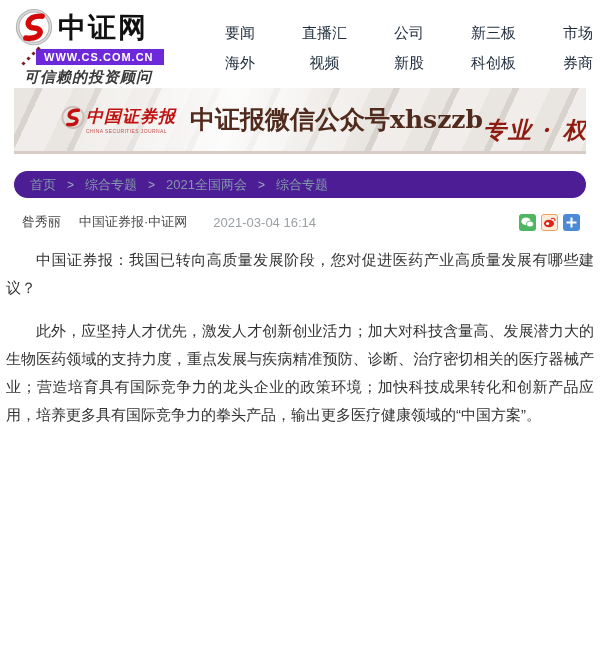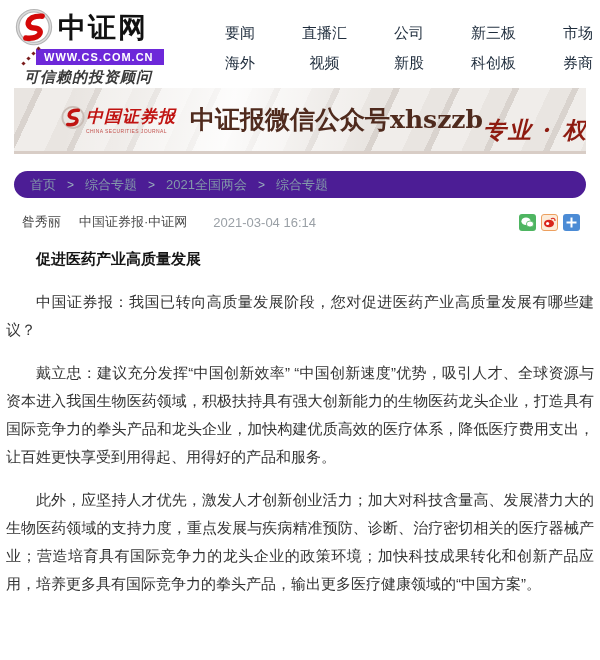--- a/index.html
+++ b/index.html
@@ -172,19 +172,17 @@
       <div class="share-btn share-plus">
         <svg width="11" height="11" viewBox="0 0 11 11">
           <rect x="4.5" y="0.5" width="2" height="10" fill="#fff"></rect>
           <rect x="0.5" y="4.5" width="10" height="2" fill="#fff"></rect>
         </svg>
       </div>
     </div>
   </div>
 
   <div class="article-body">
-    <p class="lead">促进医药产业高质量发展</p>
     <p>中国证券报：我国已转向高质量发展阶段，您对促进医药产业高质量发展有哪些建议？</p>
-    <p>戴立忠：建议充分发挥“中国创新效率” “中国创新速度”优势，吸引人才、全球资源与资本进入我国生物医药领域，积极扶持具有强大创新能力的生物医药龙头企业，打造具有国际竞争力的拳头产品和龙头企业，加快构建优质高效的医疗体系，降低医疗费用支出，让百姓更快享受到用得起、用得好的产品和服务。</p>
     <p>此外，应坚持人才优先，激发人才创新创业活力；加大对科技含量高、发展潜力大的生物医药领域的支持力度，重点发展与疾病精准预防、诊断、治疗密切相关的医疗器械产业；营造培育具有国际竞争力的龙头企业的政策环境；加快科技成果转化和创新产品应用，培养更多具有国际竞争力的拳头产品，输出更多医疗健康领域的“中国方案”。</p>
   </div>
 
 </div>
 
 </body></html>

